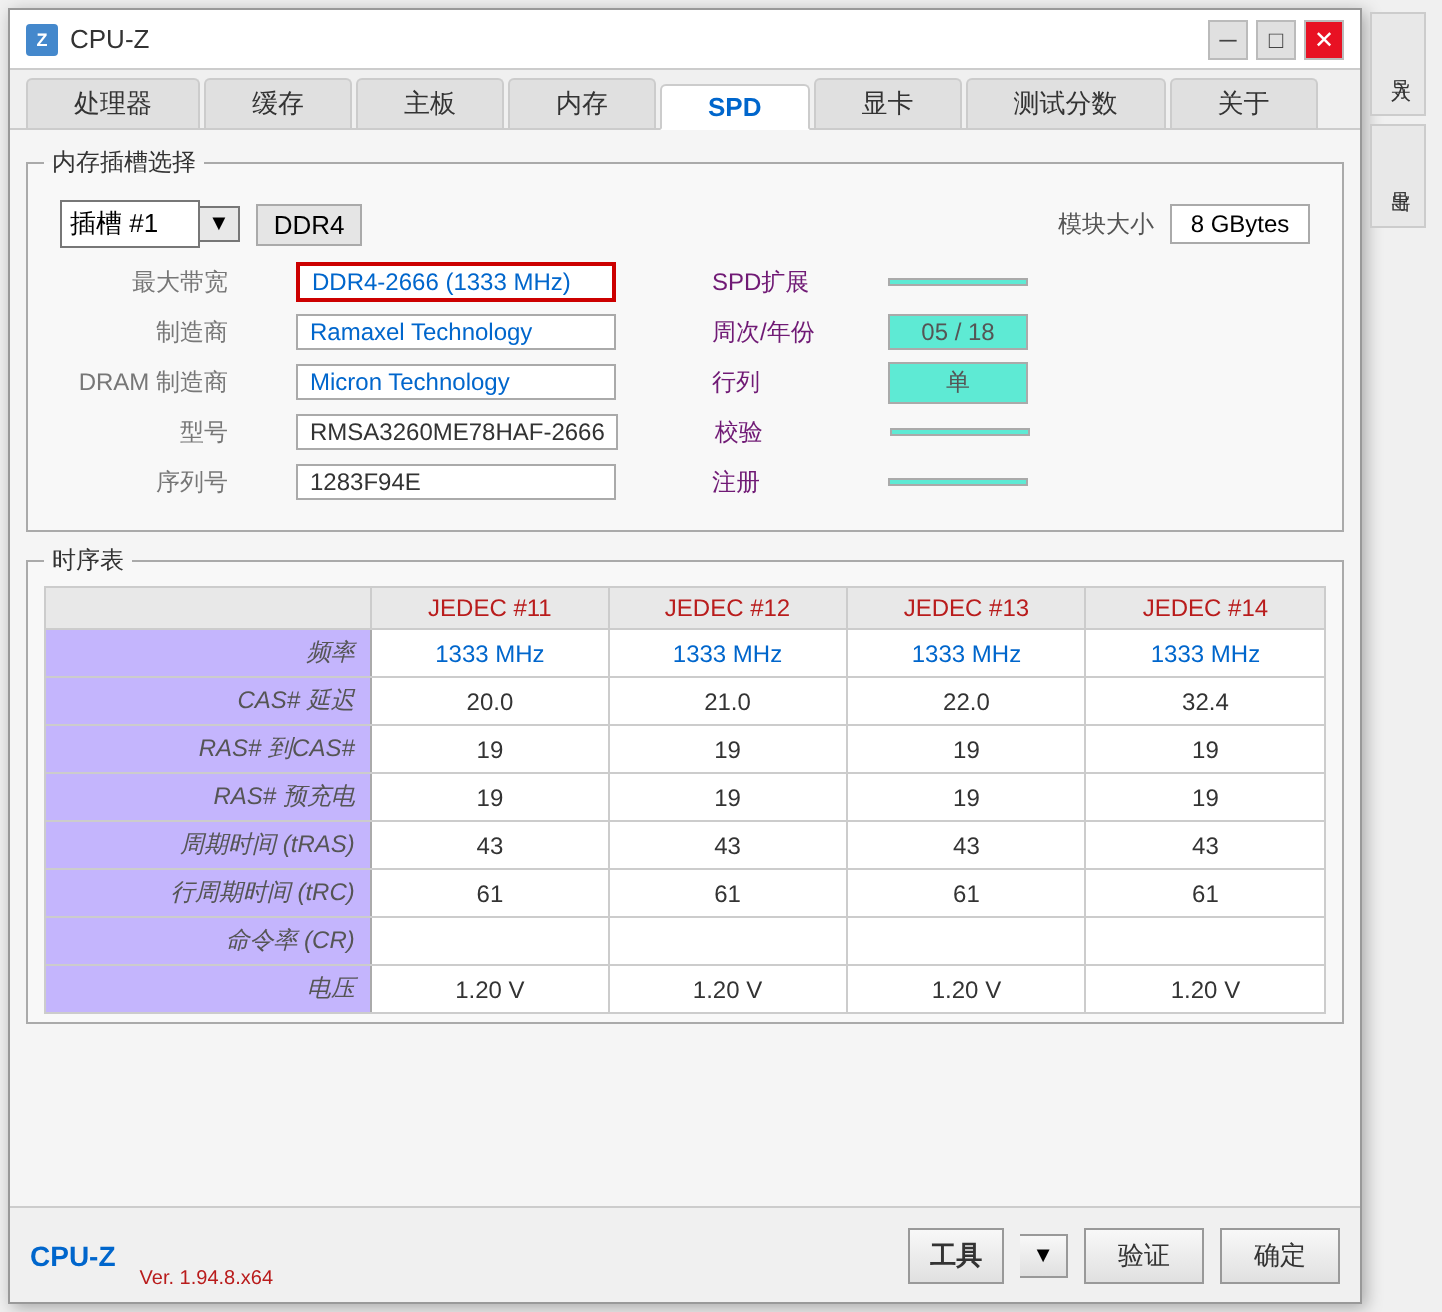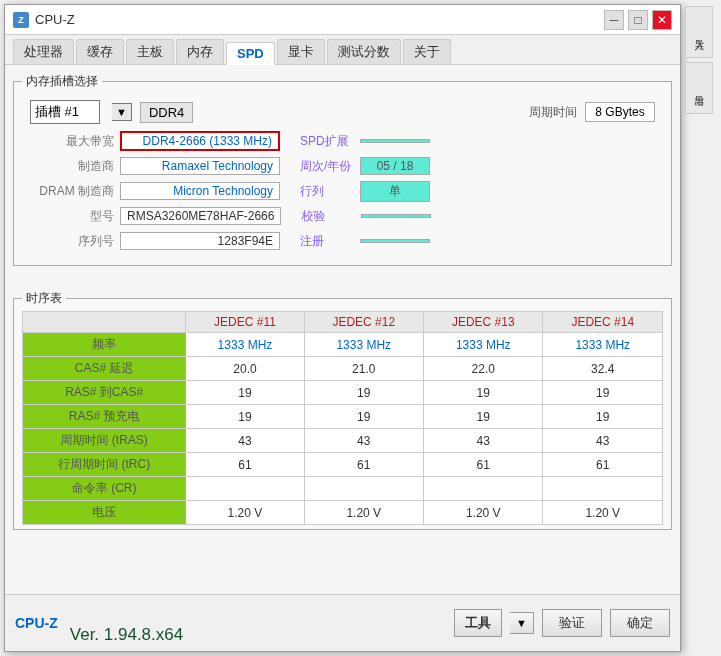--- a/index.html
+++ b/index.html
@@ -81,21 +81,21 @@
     
     .tab-bar {
       background: #f0f0f0;
       border-bottom: 1px solid #ccc;
       display: flex;
       align-items: flex-end;
       padding: 4px 8px 0;
       gap: 2px;
     }
     .tab {
-      padding: 3px 10px;
+      padding: 3px 23px;
       font-size: 13px;
       border: 1px solid #ccc;
       border-bottom: none;
       background: #e0e0e0;
       cursor: pointer;
       color: #333;
       border-radius: 3px 3px 0 0;
     }
     .tab.active {
       background: #ffffff;
@@ -117,21 +117,21 @@
     
     .top-info-row {
       display: flex;
       align-items: center;
       padding: 6px 8px;
       gap: 8px;
     }
     .slot-select {
       display: flex;
       align-items: center;
-      gap: 12px;
+      gap: 0;
     }
     .slot-dropdown {
       padding: 2px 4px;
       border: 1px solid #777;
       background: white;
       font-size: 13px;
       cursor: pointer;
       min-width: 70px;
     }
     .slot-arrow {
@@ -165,44 +165,45 @@
 
     
     .info-table {
       padding: 0 8px 6px;
     }
     .info-row {
       display: flex;
       align-items: center;
       margin-bottom: 3px;
       min-height: 22px;
+      gap: 28px;
     }
     .info-label {
       color: #777;
       font-size: 12px;
       text-align: right;
       min-width: 90px;
       padding-right: 6px;
     }
     .info-value {
       border: 1px solid #aaa;
       background: white;
       padding: 1px 6px;
       font-size: 12px;
       min-width: 160px;
       color: #0066cc;
-      text-align: right;
+      text-align: left;
     }
     .info-value.highlight {
       border: 2px solid #cc0000;
       color: #0066cc;
     }
     .info-right-label {
       margin-left: 20px;
-      color: #8b5cf6;
+      color: #701a75;
       font-size: 12px;
       min-width: 60px;
     }
     .info-right-value {
       border: 1px solid #aaa;
       background: #5eead4;
       padding: 1px 6px;
       font-size: 12px;
       min-width: 70px;
       color: #555;
@@ -225,24 +226,25 @@
       font-weight: normal;
     }
     .timing-table td {
       border: 1px solid #ccc;
       padding: 3px 8px;
       text-align: center;
       color: #333;
       background: white;
     }
     .timing-table td.row-label {
-      background: #84cc16;
-      text-align: center;
+      background: #c4b5fd;
+      text-align: right;
       color: #555;
       border-right: 1px solid #aaa;
+      font-style: italic;
     }
     .timing-table td.blue-val {
       color: #0066cc;
     }
 
     
     .bottom-bar {
       background: #f0f0f0;
       border-top: 1px solid #ccc;
       padding: 6px 10px;
@@ -250,22 +252,22 @@
       align-items: center;
       gap: 8px;
     }
     .cpu-z-logo {
       font-size: 14px;
       font-weight: bold;
       color: #0066cc;
       margin-right: 4px;
     }
     .version-text {
-      font-size: 17px;
-      color: #14532d;
+      font-size: 10px;
+      color: #b91c1c;
       margin-top: 24px;
     }
     .spacer { flex: 1; }
     .bottom-btn {
       padding: 4px 16px;
       border: 1px solid #999;
       background: linear-gradient(to bottom, #f8f8f8, #e0e0e0);
       cursor: pointer;
       font-size: 13px;
       color: #333;
@@ -315,21 +317,21 @@
       bottom: 50px;
       right: 40px;
       color: rgba(150,150,150,0.5);
       font-size: 11px;
       pointer-events: none;
       z-index: 0;
     }
 
     fieldset {
       border: 1px solid #aaa;
-      margin-bottom: 24px;
+      margin-bottom: 6px;
       padding: 4px 8px;
       background: #f8f8f8;
     }
     legend {
       font-size: 12px;
       color: #333;
       padding: 0 4px;
     }
   </style>
 </head>
@@ -366,21 +368,21 @@
 
       <fieldset>
         <legend>内存插槽选择</legend>
 
         <div class="top-info-row">
           <div class="slot-select">
             <div class="slot-dropdown">插槽 #1</div>
             <div class="slot-arrow">▼</div>
           </div>
           <div class="ddr-type">DDR4</div>
-          <div class="module-size-label">周期时间</div>
+          <div class="module-size-label">模块大小</div>
           <div class="module-size-value">8 GBytes</div>
         </div>
 
         <div class="info-table">
 
           <div class="info-row">
             <div class="info-label">最大带宽</div>
             <div class="info-value highlight">DDR4-2666 (1333 MHz)</div>
             <div class="info-right-label">SPD扩展</div>
             <div class="info-right-value"></div>

